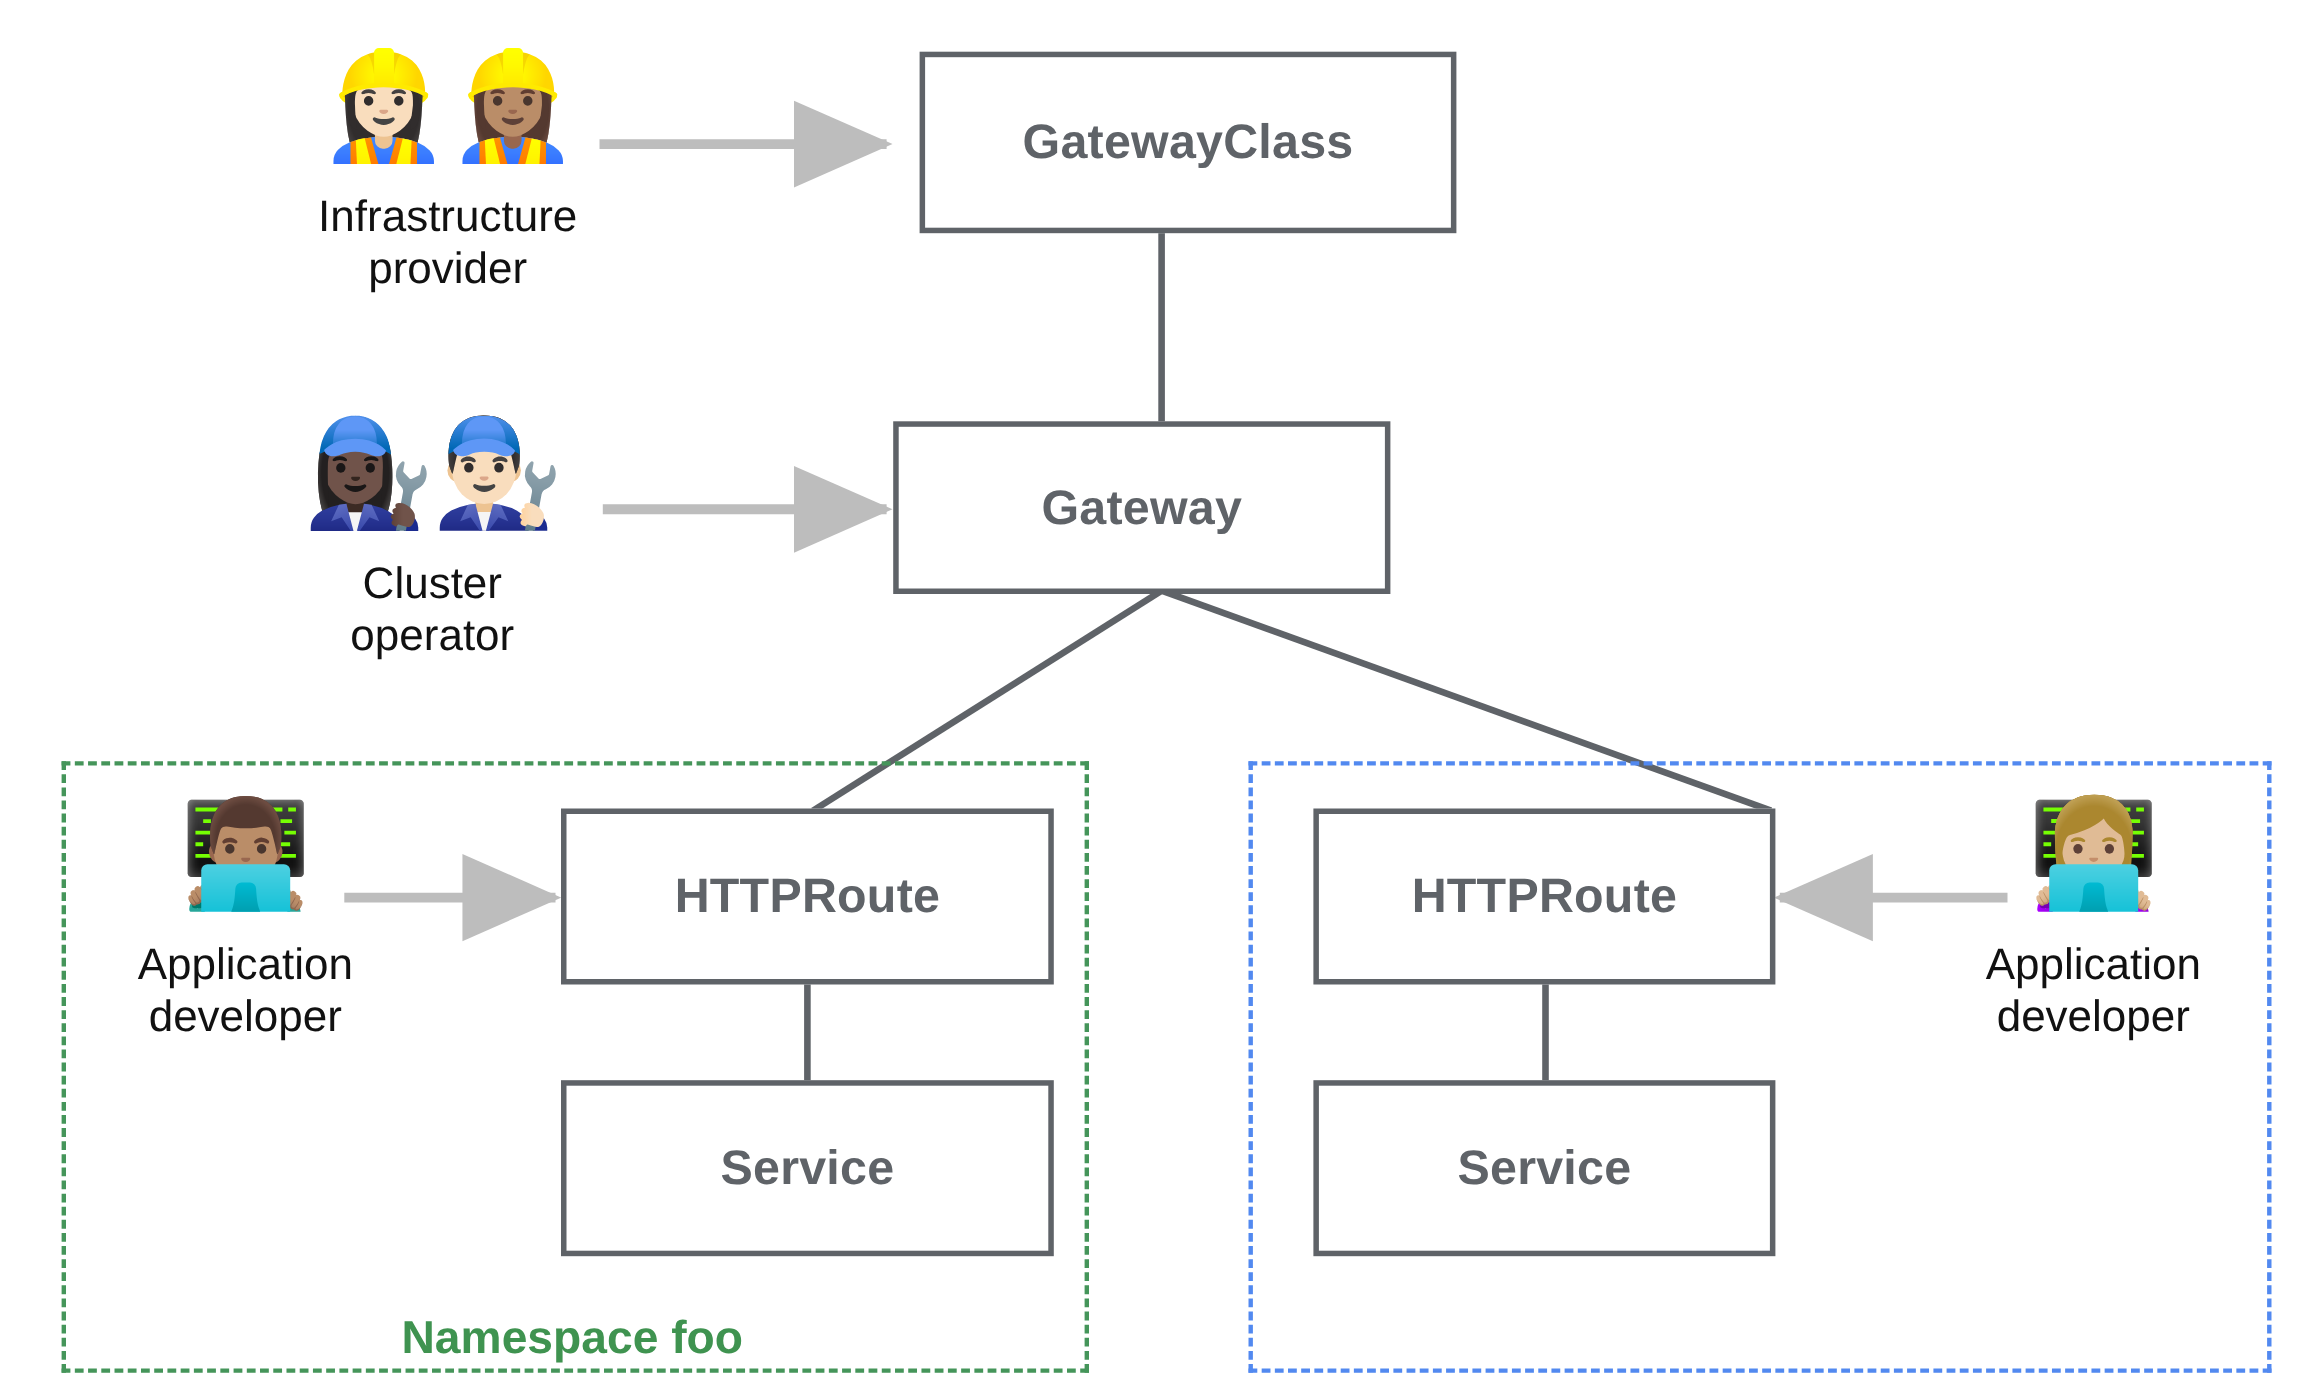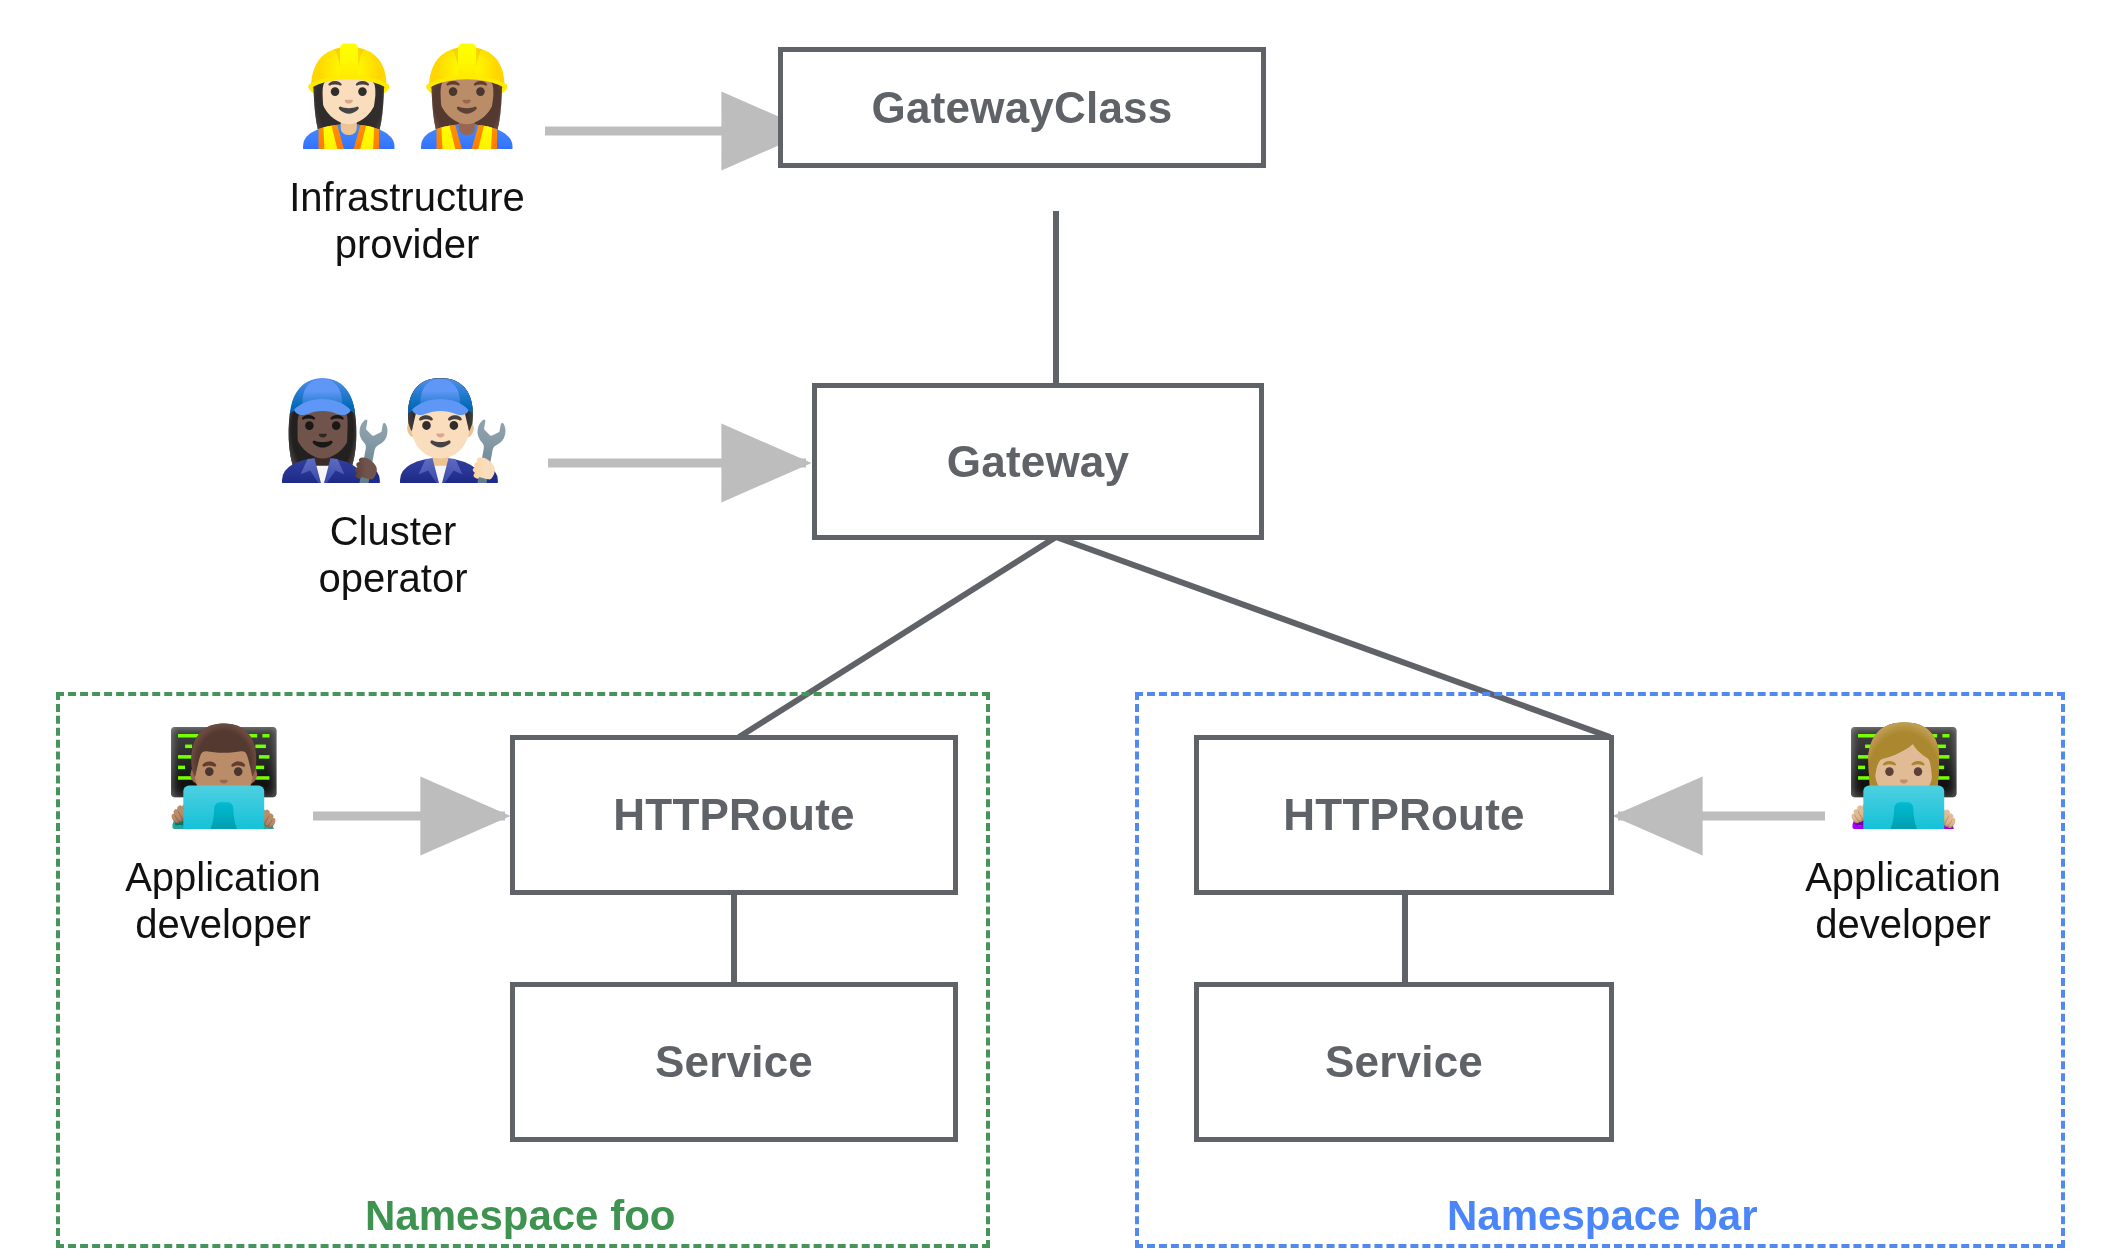--- a/index.html
+++ b/index.html
@@ -122,21 +122,21 @@
 
     <line x1="545" y1="131" x2="806" y2="131" stroke="#bdbdbd" stroke-width="9" marker-end="url(#arrowGray)"></line>
 
     <line x1="548" y1="463" x2="806" y2="463" stroke="#bdbdbd" stroke-width="9" marker-end="url(#arrowGray)"></line>
 
     <line x1="313" y1="816" x2="505" y2="816" stroke="#bdbdbd" stroke-width="9" marker-end="url(#arrowGray)"></line>
 
     <line x1="1825" y1="816" x2="1618" y2="816" stroke="#bdbdbd" stroke-width="9" marker-end="url(#arrowGray)"></line>
   </svg>
 
-  <div class="node-box" style="left:778px; top:47px; width:488px; height:121px;">
+  <div class="node-box" style="left:836px; top:47px; width:488px; height:165px;">
     <span class="node-label">GatewayClass</span>
   </div>
 
   <div class="node-box" style="left:812px; top:383px; width:452px; height:157px;">
     <span class="node-label">Gateway</span>
   </div>
 
   <div class="node-box" style="left:510px; top:735px; width:448px; height:160px;">
     <span class="node-label">HTTPRoute</span>
   </div>
@@ -172,15 +172,14 @@
   </div>
 
   <div class="persona" style="left:1798px; top:728px; width:210px;">
     <span class="persona-emoji">👩🏼‍💻</span>
     <span class="persona-caption">Application
 developer</span>
   </div>
 
   <div class="namespace-label green" style="left:365px; top:1192px;">Namespace foo</div>
 
-  <div class="namespace-label blue" style="left:1447px; top:1192px;">Namespace bar</div>
 
 </div>
 
 </body></html>

